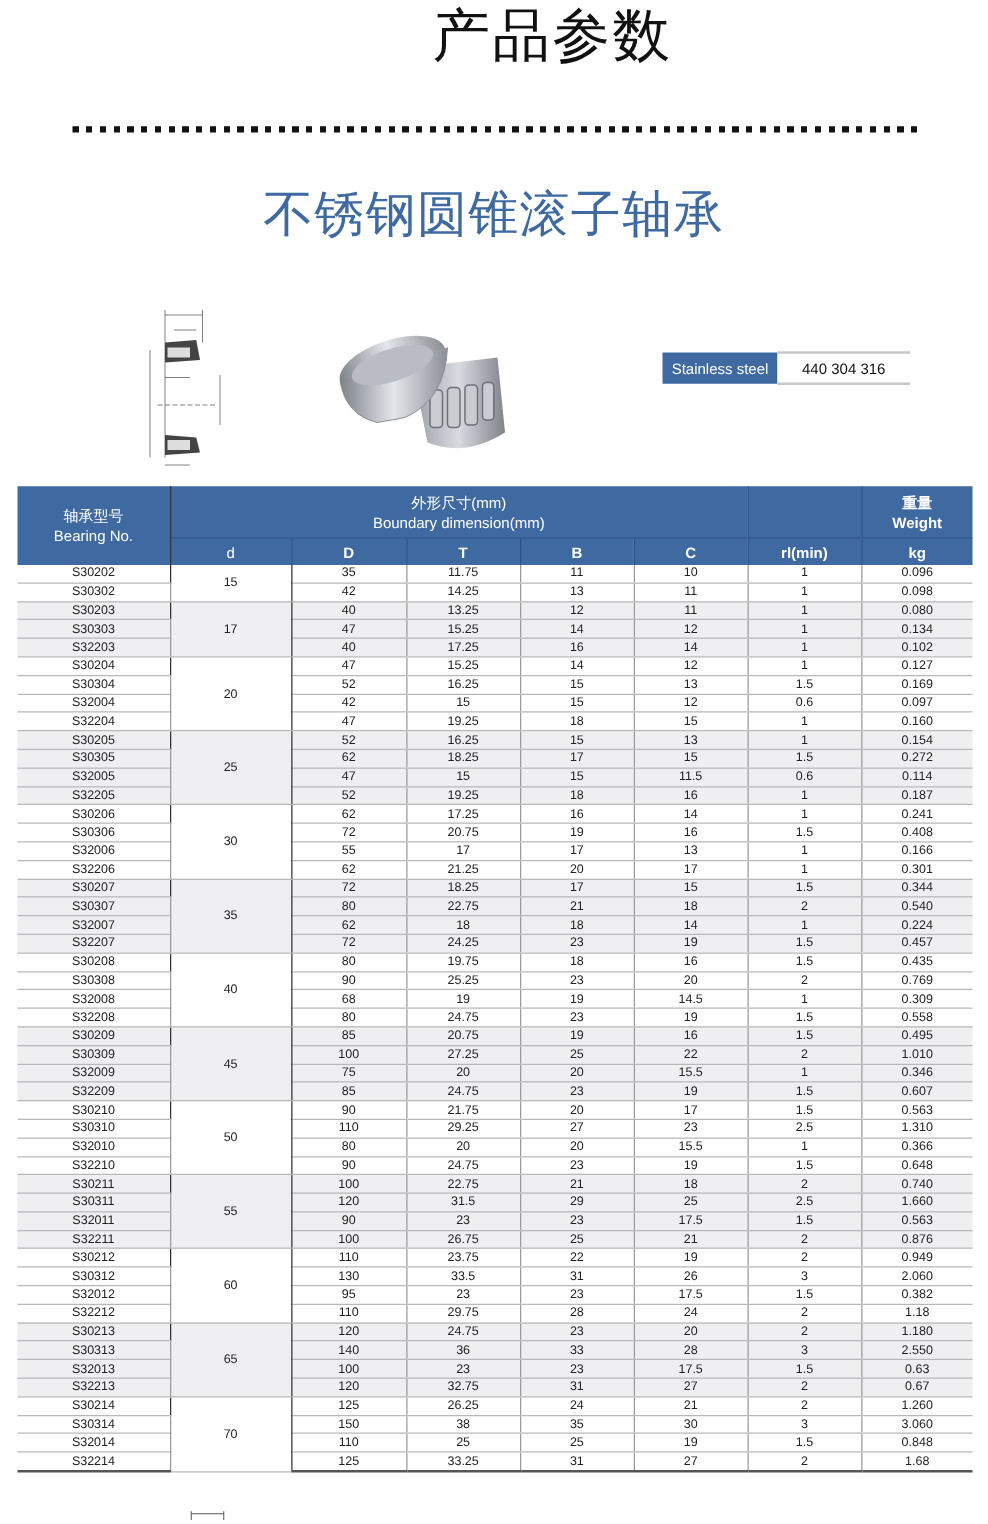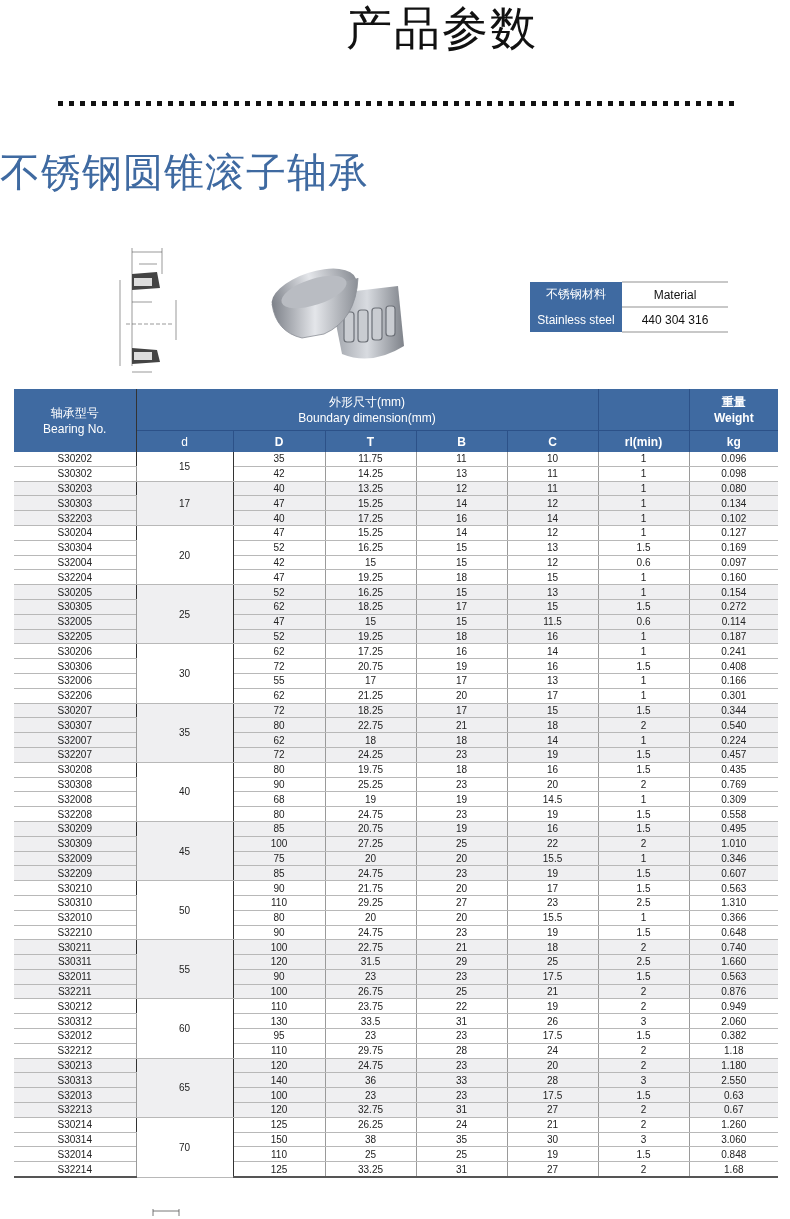--- a/index.html
+++ b/index.html
@@ -1,19 +1,19 @@
 <!DOCTYPE html>
 <html><head>
 <meta charset="utf-8">
 <style>
   html, body { margin: 0; padding: 0; background: #ffffff; }
   body { width: 790px; height: 1219px; position: relative; overflow: hidden; font-family: "DejaVu Sans", sans-serif; }
   .page-title { position: absolute; top: 0; left: 0; width: 790px; text-align: center; font-size: 46px; line-height: 56px; color: #111; letter-spacing: 2px; padding-left: 47px; }
   .dotted { position: absolute; top: 101px; left: 58px; width: 676px; height: 5px; background: repeating-linear-gradient(to right, #111 0, #111 5px, transparent 5px, transparent 11px); }
-  .subtitle { position: absolute; top: 144px; left: 0; width: 790px; font-size: 40px; line-height: 56px; color: #3f6aa1; letter-spacing: 1px; }
+  .subtitle { position: absolute; top: 144px; left: 0; width: 790px; text-align: center; font-size: 40px; line-height: 56px; color: #3f6aa1; letter-spacing: 1px; }
 
   .diagram { position: absolute; left: 112px; top: 244px; width: 66px; height: 132px; }
   .photo { position: absolute; left: 262px; top: 254px; width: 150px; height: 112px; }
 
   .mat { position: absolute; left: 530px; top: 281px; width: 198px; border-collapse: collapse; font-family: "Liberation Sans", sans-serif; font-size: 12px; }
   .mat td { height: 23px; text-align: center; padding: 0; }
   .mat .lab { background: #3f6aa1; color: #fff; width: 92px; }
   .mat .val { background: #fff; color: #111; border-top: 2px solid #c8c8c8; border-bottom: 2px solid #c8c8c8; }
 
   table.spec { position: absolute; left: 14px; top: 389px; width: 764px; border-collapse: collapse; font-family: "Liberation Sans", sans-serif; font-size: 10px; color: #222; table-layout: fixed; }
@@ -75,24 +75,20 @@
     <rect x="110" y="54" width="10" height="32" rx="3"></rect>
       <rect x="124" y="52" width="9" height="30" rx="3"></rect>
   </g>
   <ellipse cx="52" cy="38" rx="44" ry="20" transform="rotate(-18 52 38)" fill="url(#g1)"></ellipse>
   <path d="M10 50 Q14 78 40 84 L62 80 Q94 66 96 24" fill="url(#g1)" stroke="#8a8e95" stroke-width="0.8"></path>
   <ellipse cx="52" cy="38" rx="34" ry="13" transform="rotate(-18 52 38)" fill="#b9bcc2"></ellipse>
 </svg>
 
 <table class="mat">
   <tbody>
-      <tr>
-    <td class="lab">不锈钢材料</td>
-    <td class="val">Material</td>
-  </tr>
   <tr>
     <td class="lab">Stainless steel</td>
     <td class="val">440 304 316</td>
   </tr>
 </tbody>
   </table>
 
 <table class="spec">
   <colgroup>
     <col style="width:122px">

